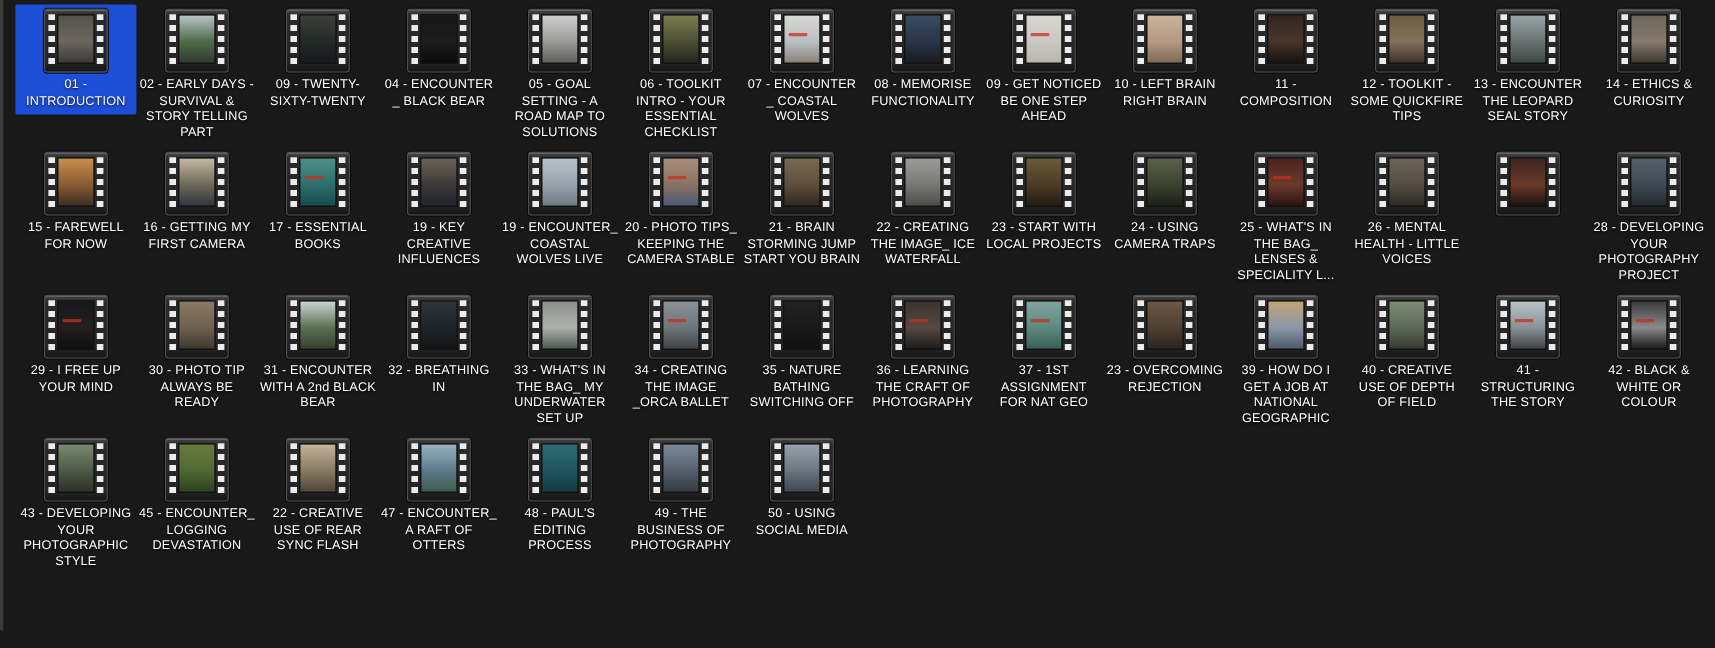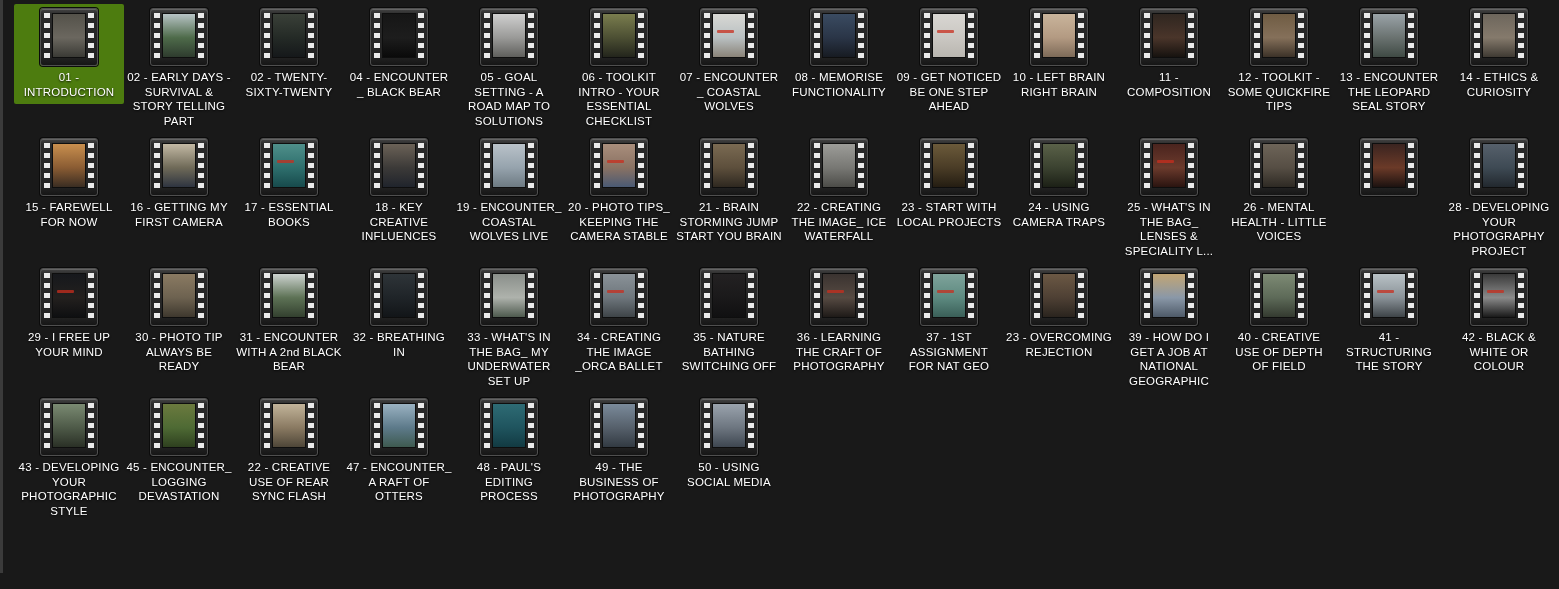--- a/index.html
+++ b/index.html
@@ -19,21 +19,21 @@
   .grid{position:absolute;left:14px;top:0;}
   .row{display:flex;height:130px;align-items:flex-start;overflow:visible;}
   .cell{
     width:110px;
     margin-top:4px;
     display:flex;flex-direction:column;align-items:center;
     padding:4px 1px 5px 1px;
     box-sizing:border-box;
     border-radius:2px;
   }
-  .cell.selected{background:#4d7c0f;}
+  .cell.selected{background:#1d4ed8;}
   .film{
     position:relative;
     width:58px;height:58px;
     box-sizing:border-box;
     background:linear-gradient(180deg,#454545 0%,#2a2a2a 10%,#232323 85%,#161616 100%);
     border:1px solid #4f4f4f;
     border-radius:3px;
     box-shadow:0 0 0 1px #0b0b0b, inset 0 1px 0 rgba(255,255,255,0.18);
     flex:0 0 auto;
   }
@@ -89,21 +89,21 @@
     </div>
     <div class="label">02 - EARLY DAYS - SURVIVAL &amp; STORY TELLING PART</div>
   </div>
 
   <div class="cell">
     <div class="film">
       <div class="sprockets left"></div>
       <div class="thumb" style="background: linear-gradient(rgb(58, 64, 56) 0%, rgb(36, 42, 38) 55%, rgb(21, 24, 26) 100%);"></div>
       <div class="sprockets right"></div>
     </div>
-    <div class="label">02 - TWENTY-SIXTY-TWENTY</div>
+    <div class="label">09 - TWENTY-SIXTY-TWENTY</div>
   </div>
 
   <div class="cell">
     <div class="film">
       <div class="sprockets left"></div>
       <div class="thumb" style="background: linear-gradient(rgb(22, 22, 22) 0%, rgb(29, 29, 29) 55%, rgb(10, 10, 10) 100%);"></div>
       <div class="sprockets right"></div>
     </div>
     <div class="label">04 - ENCOUNTER _ BLACK BEAR</div>
   </div>
@@ -231,21 +231,21 @@
     </div>
     <div class="label">17 - ESSENTIAL BOOKS</div>
   </div>
 
   <div class="cell">
     <div class="film">
       <div class="sprockets left"></div>
       <div class="thumb" style="background: linear-gradient(rgb(107, 98, 87) 0%, rgb(60, 58, 56) 55%, rgb(32, 36, 44) 100%);"></div>
       <div class="sprockets right"></div>
     </div>
-    <div class="label">18 - KEY CREATIVE INFLUENCES</div>
+    <div class="label">19 - KEY CREATIVE INFLUENCES</div>
   </div>
 
   <div class="cell">
     <div class="film">
       <div class="sprockets left"></div>
       <div class="thumb" style="background: linear-gradient(rgb(185, 194, 201) 0%, rgb(150, 163, 173) 55%, rgb(109, 122, 130) 100%);"></div>
       <div class="sprockets right"></div>
     </div>
     <div class="label">19 - ENCOUNTER_ COASTAL WOLVES LIVE</div>
   </div>

